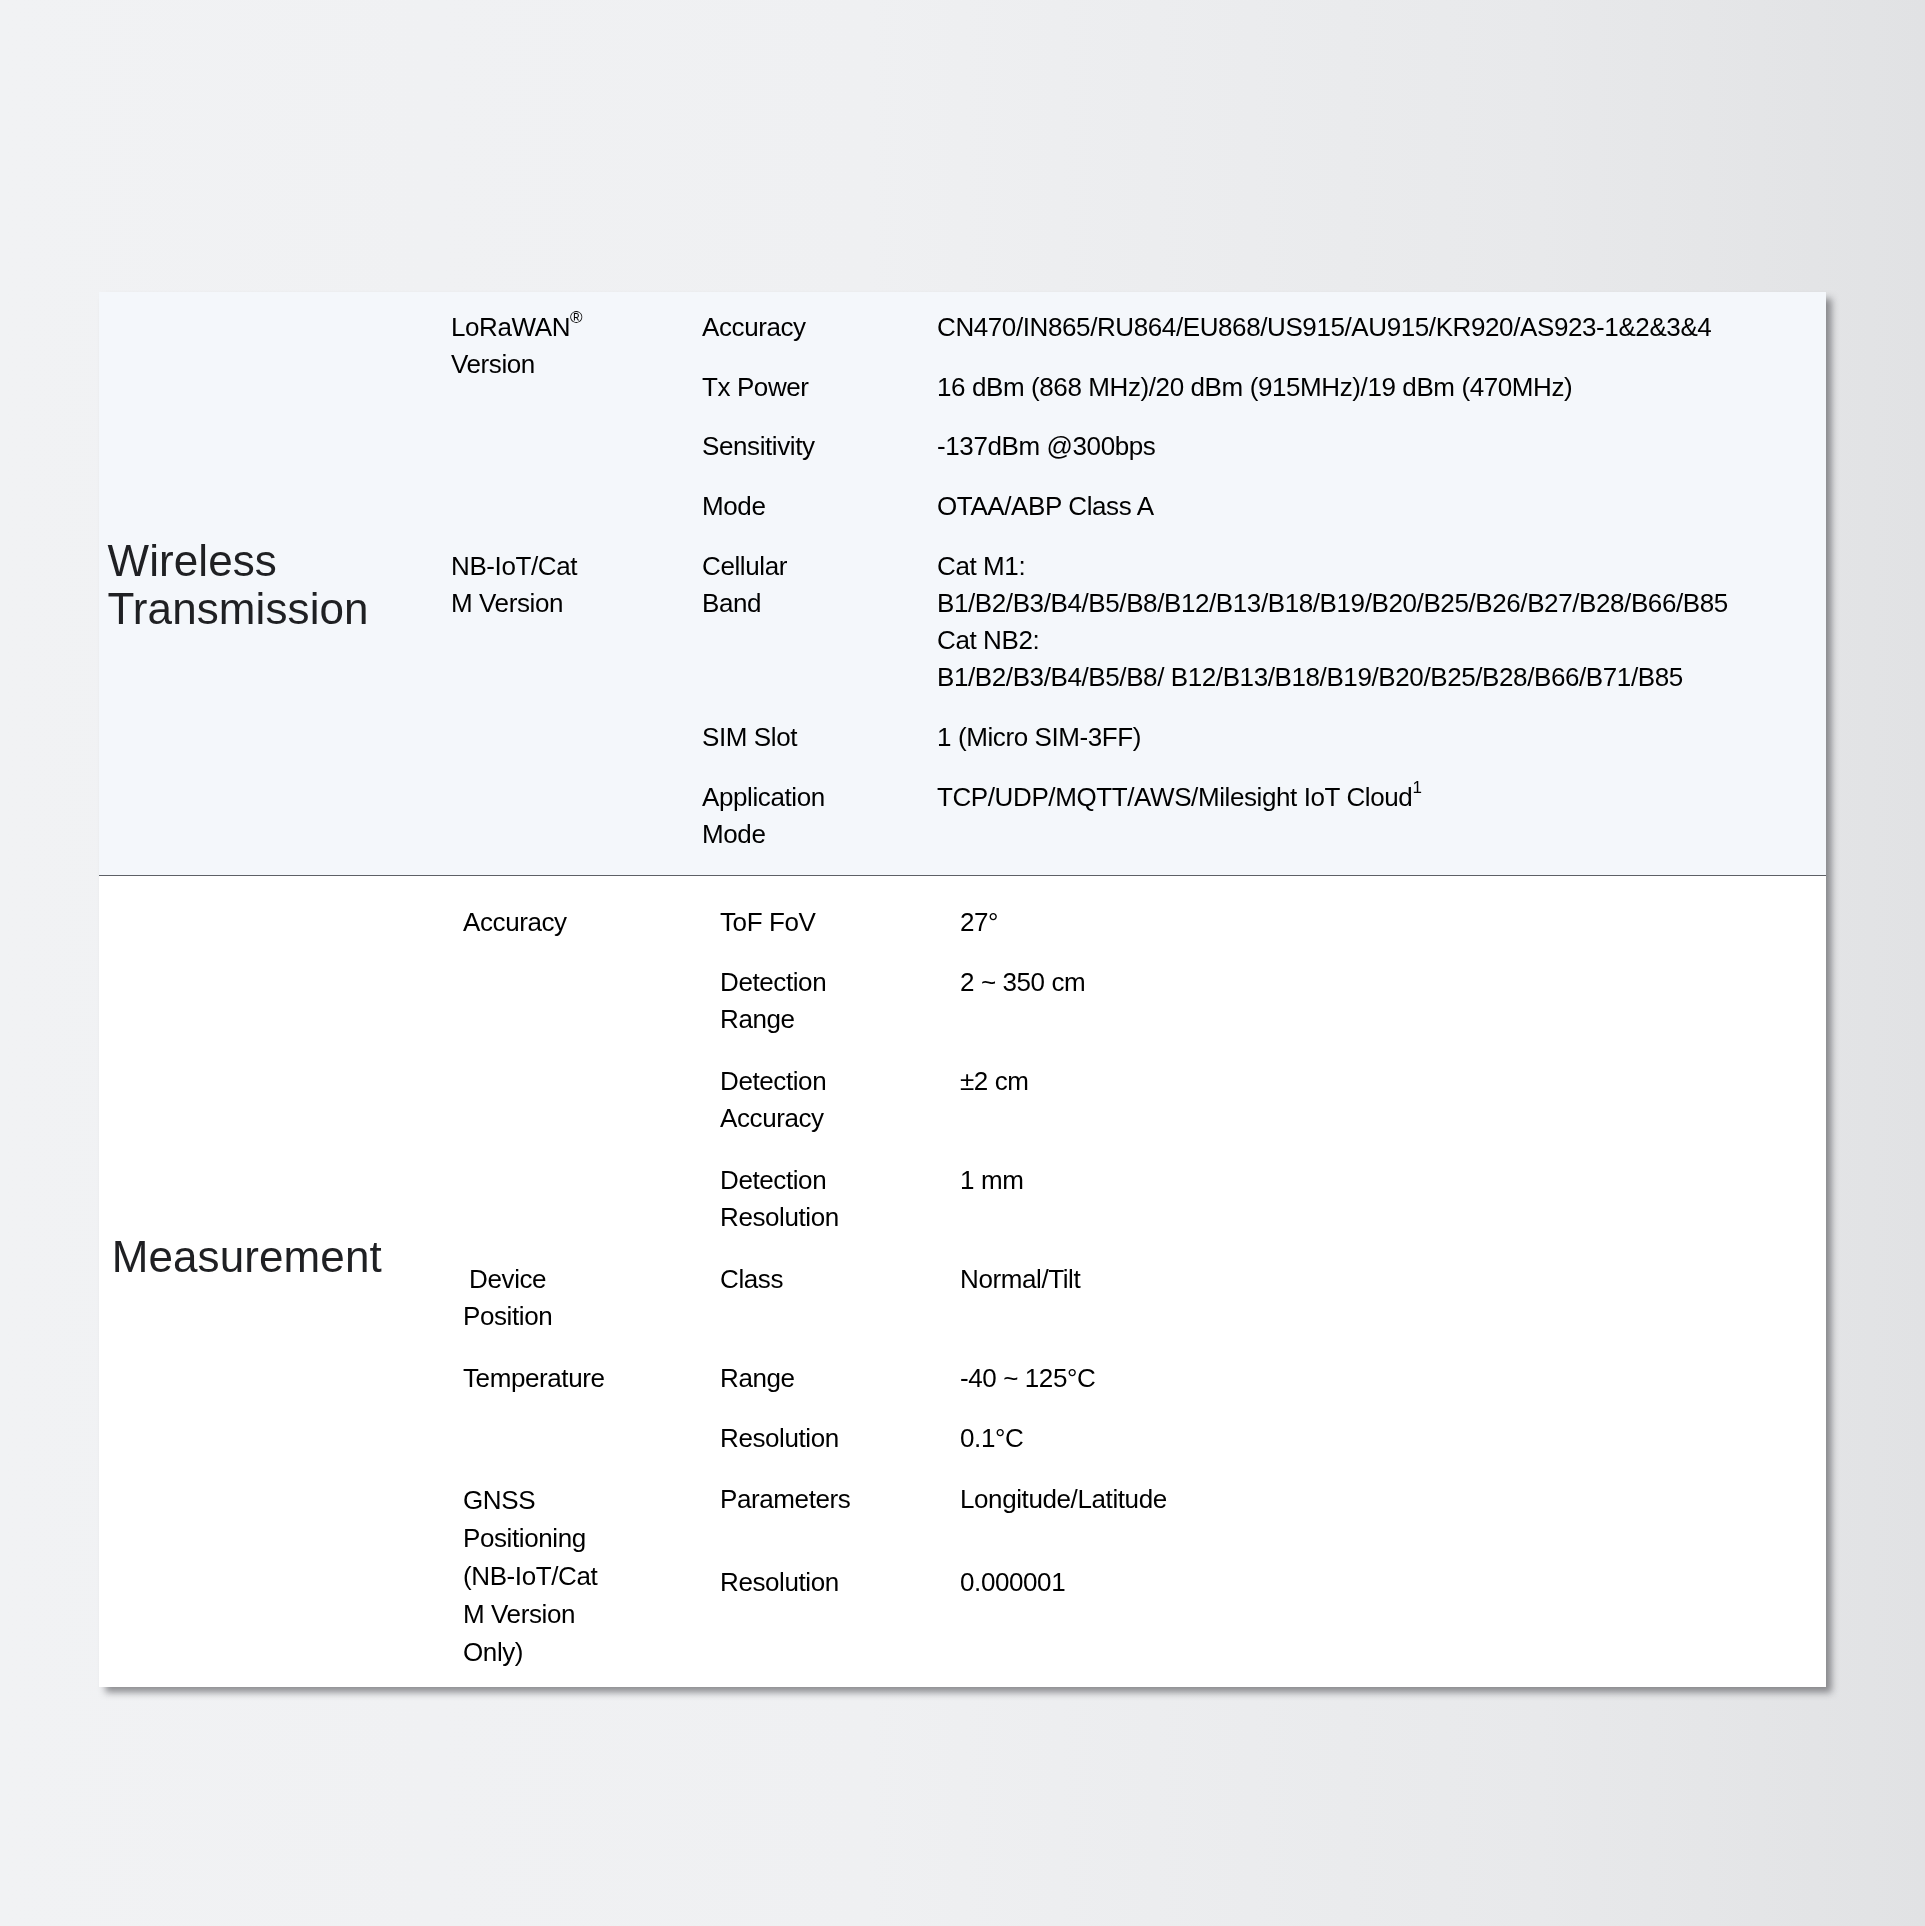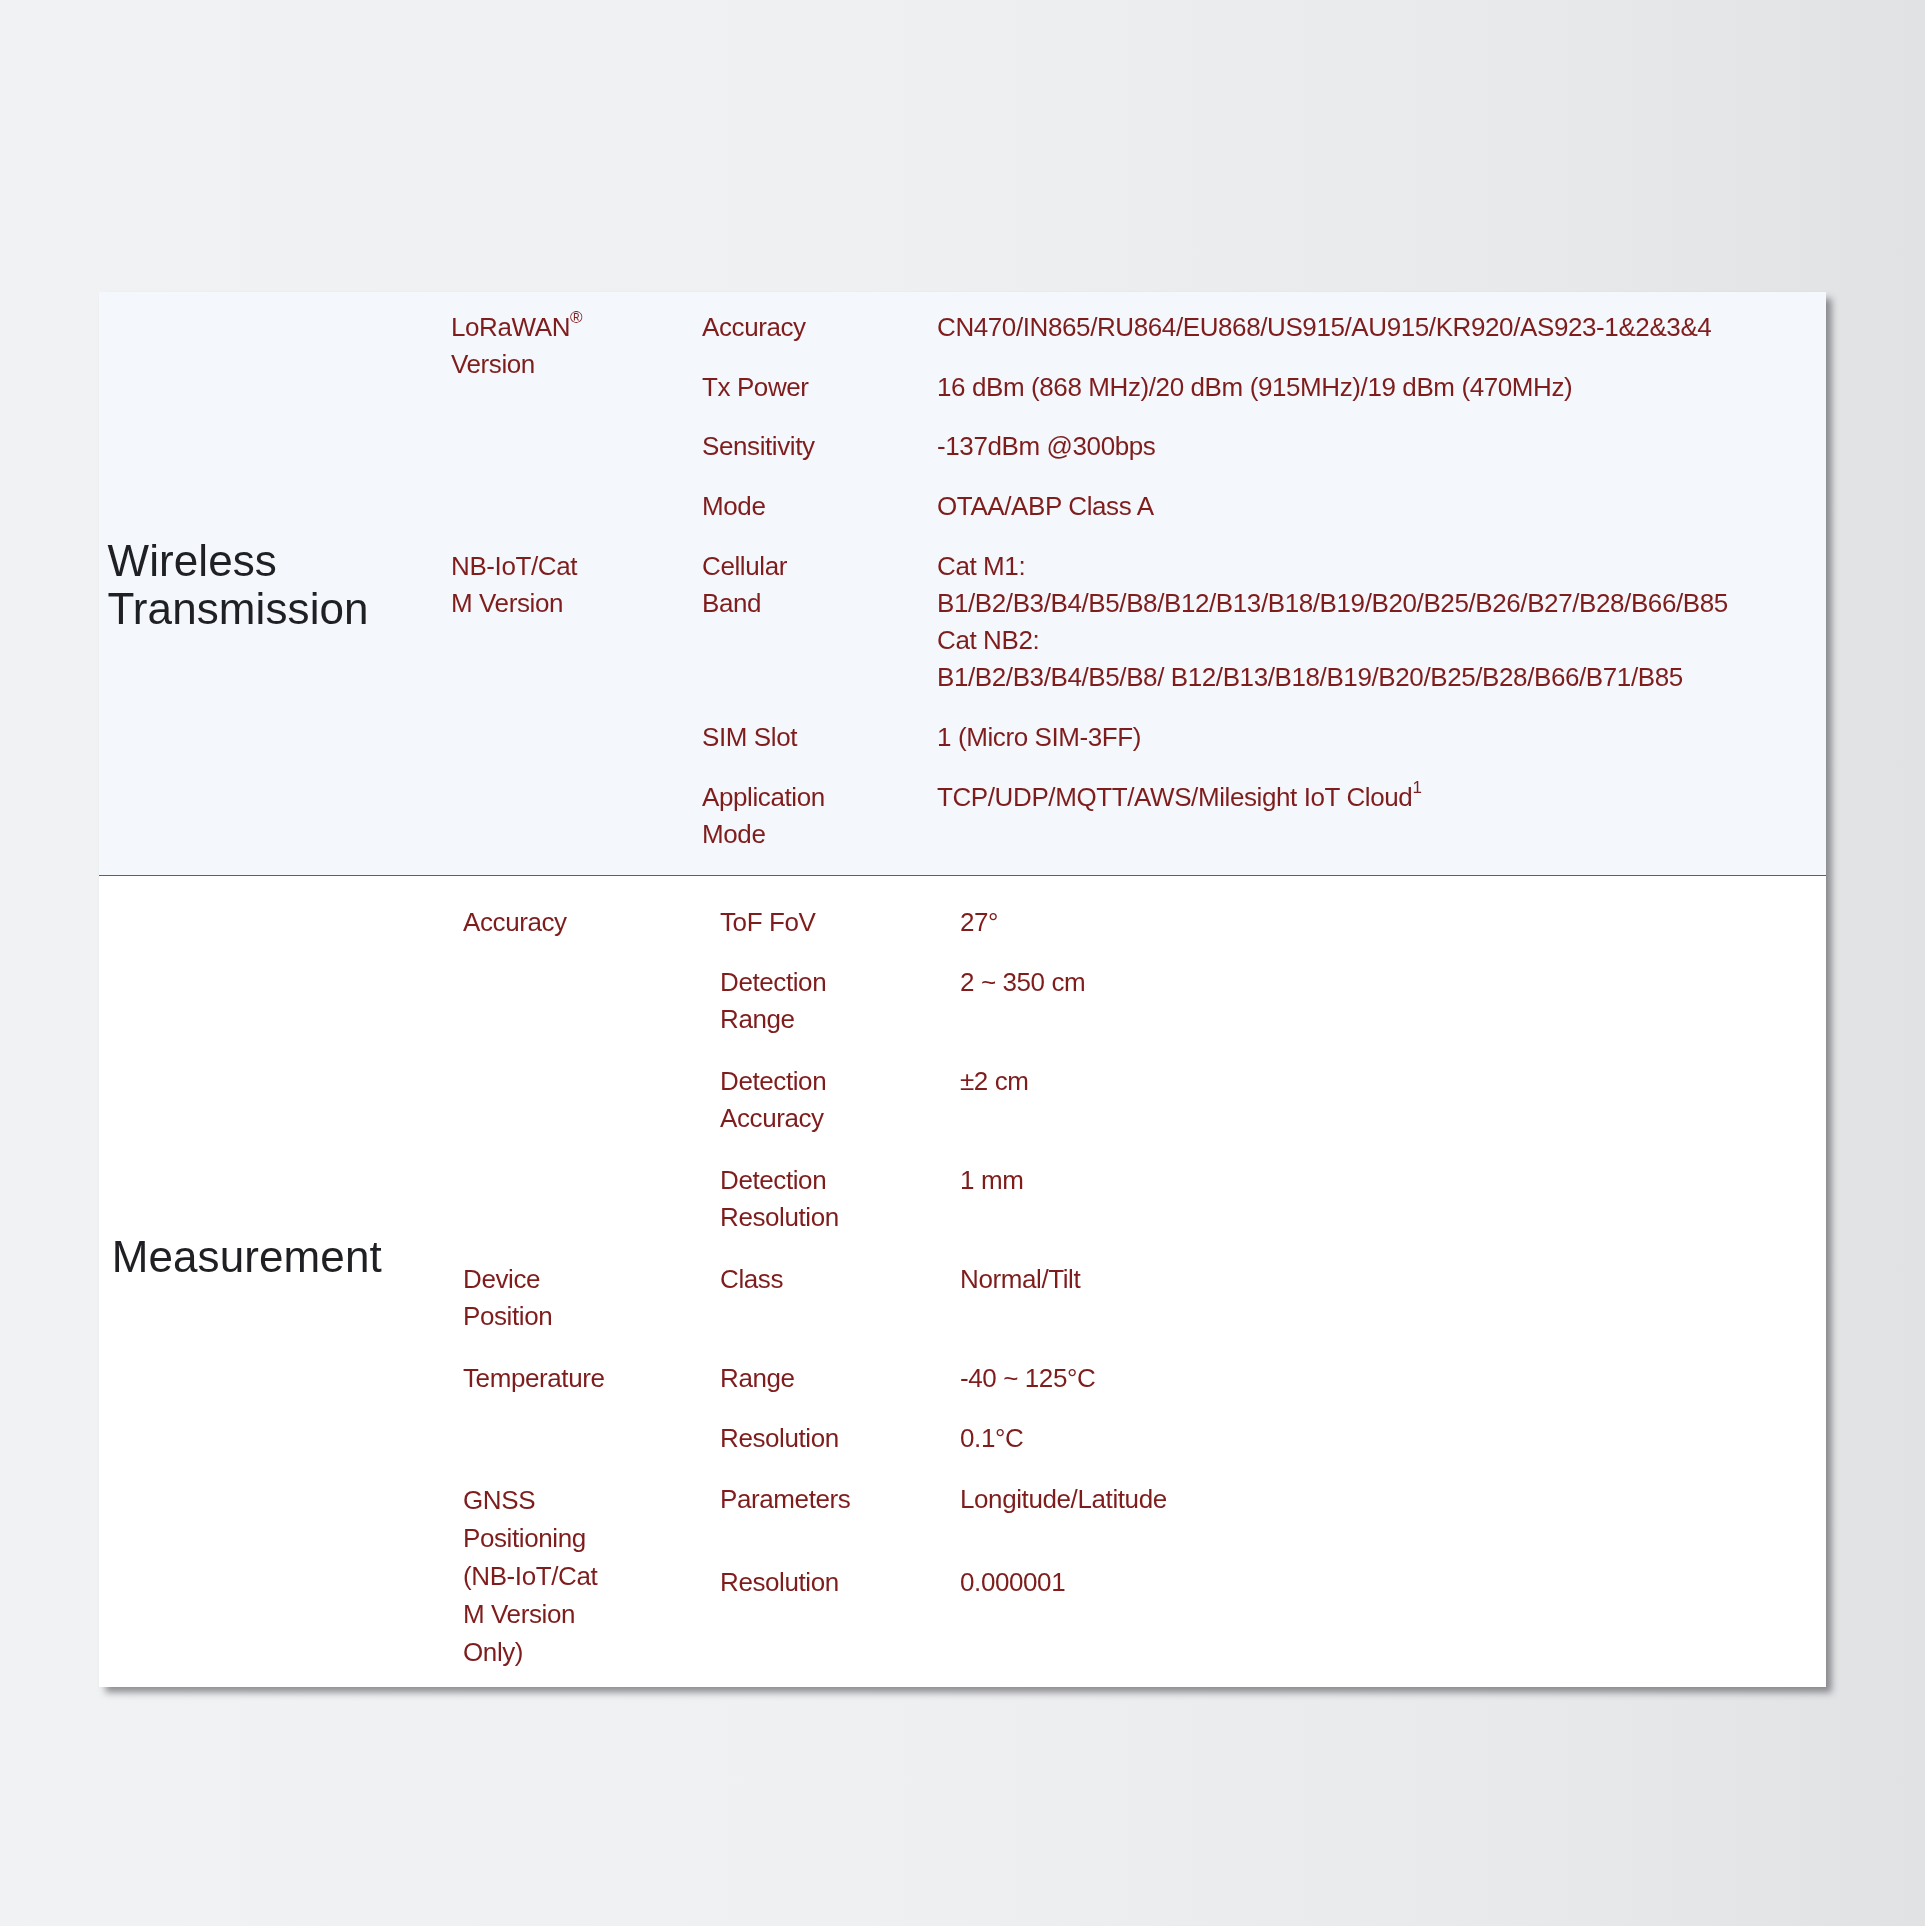--- a/index.html
+++ b/index.html
@@ -37,21 +37,21 @@
   .section.measurement {
     top: 584px;
     height: 811px;
     background: #ffffff;
   }
   .txt {
     position: absolute;
     white-space: nowrap;
     font-size: 26px;
     line-height: 37px;
-    color: #7f1d1d;
+    color: #000000;
     letter-spacing: -0.4px;
   }
   .cat {
     position: absolute;
     white-space: nowrap;
     font-size: 44px;
     line-height: 48px;
     color: #1f2023;
     letter-spacing: 0.1px;
   }
@@ -138,21 +138,21 @@
       <div>Accuracy</div>
     </div>
     <div class="txt" style="left:861px; top:187px;">±2 cm</div>
 
     <div class="txt" style="left:621px; top:286px;">
       <div>Detection</div>
       <div>Resolution</div>
     </div>
     <div class="txt" style="left:861px; top:286px;">1 mm</div>
 
-    <div class="txt" style="left:364px; top:385px;">
+    <div class="txt" style="left:364px; top:385px;text-align:center;">
       <div>Device</div>
       <div>Position</div>
     </div>
     <div class="txt" style="left:621px; top:385px;">Class</div>
     <div class="txt" style="left:861px; top:385px;">Normal/Tilt</div>
 
     <div class="txt" style="left:364px; top:484px;">Temperature</div>
     <div class="txt" style="left:621px; top:484px;">Range</div>
     <div class="txt" style="left:861px; top:484px;">-40 ~ 125°C</div>
 

